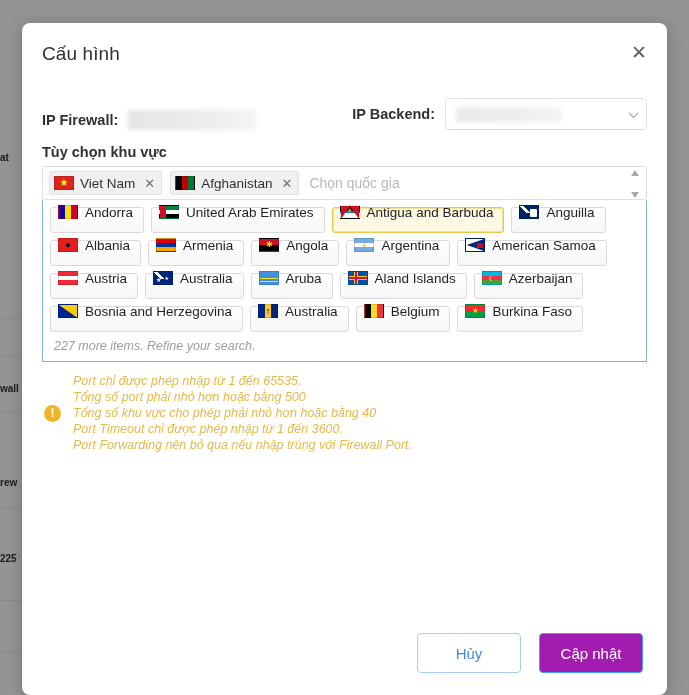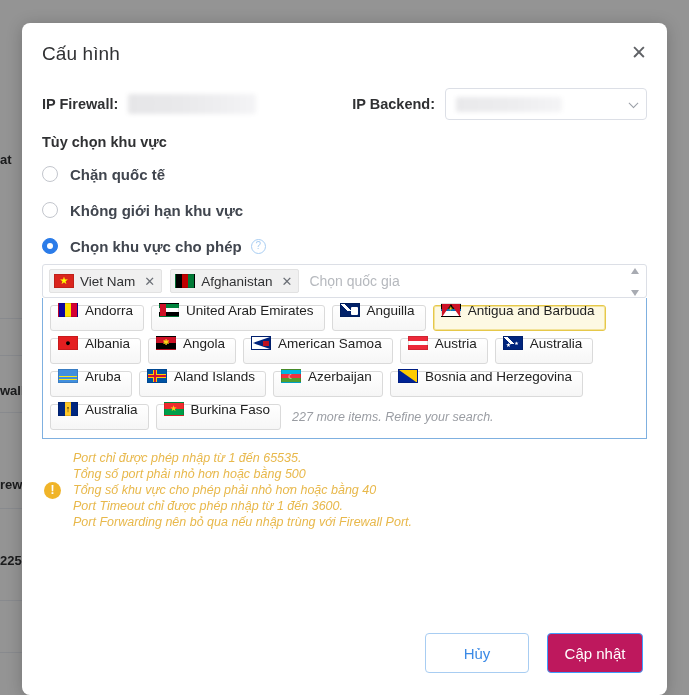--- a/index.html
+++ b/index.html
@@ -12,21 +12,21 @@
   body { background: #ffffff; position: relative; }
 
   
   #bg-page { position: absolute; inset: 0; background: #ffffff; }
   .bg-col-left {
     position: absolute; left: 0; top: 0; width: 22px; height: 695px;
     background: #ffffff;
   }
   .bg-row {
     position: absolute; left: 0; width: 22px;
-    font-size: 13px; color: #303133;
+    font-size: 10px; color: #303133;
     font-weight: bold;
     white-space: nowrap; overflow: hidden;
   }
   .bg-line {
     position: absolute; left: 0; width: 22px; height: 1px;
     background: #ebeef5;
   }
   .bg-col-right {
     position: absolute; left: 667px; top: 0; width: 22px; height: 695px;
     background: #ffffff;
@@ -72,22 +72,22 @@
     font-family: "Liberation Sans", sans-serif;
   }
 
   .modal-body {
     padding: 8px 20px 0 20px;
   }
 
   
   .top-row {
     display: flex;
-    align-items: center;
-    margin-top: 9px;
+    align-items: flex-end;
+    margin-top: 19px;
     margin-bottom: 6px;
   }
   .field-group { display: flex; align-items: center; }
   .field-label {
     font-size: 14.5px;
     color: #303133;
     font-weight: bold;
     white-space: nowrap;
     margin-right: 10px;
   }
@@ -330,22 +330,22 @@
     cursor: pointer;
     height: 40px;
   }
   .btn-cancel {
     width: 104px;
     background: #fff;
     border: 1px solid #a8cdf2;
     color: #3b8ae6;
   }
   .btn-primary {
-    width: 96px;
-    background: #be185d;
+    width: 104px;
+    background: #a21caf;
     border: 1px solid #409eff;
     color: #fff;
   }
 </style>
 </head>
 <body>
 
 <div id="bg-page">
   <div class="bg-col-left">
     <div class="bg-row" style="top:152px">at</div>
@@ -388,35 +388,20 @@
         <span class="field-label">IP Backend:</span>
         <span class="select-wrap">
           <span class="select-redacted"></span>
           <span class="select-caret"></span>
         </span>
       </div>
     </div>
 
     <div class="section-title">Tùy chọn khu vực</div>
 
-    <div class="radio-list">
-      <div class="radio-row">
-        <span class="radio-dot"></span>
-        <span class="radio-label">Chặn quốc tế</span>
-      </div>
-      <div class="radio-row">
-        <span class="radio-dot"></span>
-        <span class="radio-label">Không giới hạn khu vực</span>
-      </div>
-      <div class="radio-row checked">
-        <span class="radio-dot"></span>
-        <span class="radio-label">Chọn khu vực cho phép</span>
-        <span class="help-icon">?</span>
-      </div>
-    </div>
 
 
     <div class="tags-box">
       <span class="tag">
         <span class="flag" style="background:#da251d;">
           <span style="position:absolute;left:50%;top:50%;transform:translate(-50%,-50%);color:#ff0;font-size:10px;line-height:1;">★</span>
         </span>
         <span>Viet Nam</span>
         <span class="tag-x">✕</span>
       </span>
@@ -435,48 +420,58 @@
     <div class="country-panel">
       <span class="c-item">
         <span class="flag" style="background:linear-gradient(90deg,#10069f 0 33%,#fedd00 33% 66%,#d50032 66% 100%);"></span>
         <span>Andorra</span>
       </span>
       <span class="c-item">
         <span class="flag" style="background:linear-gradient(#00843d 0 33%,#fff 33% 66%,#000 66% 100%);">
           <span style="position:absolute;left:0;top:0;width:6px;height:100%;background:#ce1126;"></span>
         </span>
         <span>United Arab Emirates</span>
-      </span>
-      <span class="c-item">
-        <span class="flag" style="background:#012169;">
-          <span style="position:absolute;left:0;top:0;width:10px;height:7px;background:linear-gradient(45deg,#012169 40%,#fff 40% 60%,#012169 60%),#012169;"></span>
-          <span style="position:absolute;right:1px;top:3px;width:7px;height:8px;background:#fff;border-radius:1px;"></span>
-        </span>
-        <span>Anguilla</span>
       </span>
       <span class="c-item active">
         <span class="flag" style="background:linear-gradient(#000 0 45%,#0072c6 45% 62%,#fff 62% 100%);">
           <span style="position:absolute;left:50%;top:1px;transform:translateX(-50%);color:#fcd116;font-size:7px;line-height:1;">☀</span>
           <span style="position:absolute;left:0;top:0;border-left:9px solid #ce1126;border-bottom:13px solid transparent;"></span>
           <span style="position:absolute;right:0;top:0;border-right:9px solid #ce1126;border-bottom:13px solid transparent;"></span>
         </span>
         <span>Antigua and Barbuda</span>
       </span>
+      <span class="c-item">
+        <span class="flag" style="background:#012169;">
+          <span style="position:absolute;left:0;top:0;width:10px;height:7px;background:linear-gradient(45deg,#012169 40%,#fff 40% 60%,#012169 60%),#012169;"></span>
+          <span style="position:absolute;right:1px;top:3px;width:7px;height:8px;background:#fff;border-radius:1px;"></span>
+        </span>
+        <span>Anguilla</span>
+      </span>
 
       <span class="c-item">
         <span class="flag" style="background:#e41e20;">
           <span style="position:absolute;left:50%;top:50%;transform:translate(-50%,-50%);color:#000;font-size:9px;line-height:1;">●</span>
         </span>
         <span>Albania</span>
       </span>
       <span class="c-item">
+        <span class="flag" style="background:linear-gradient(#d90012 0 33%,#0033a0 33% 66%,#f2a800 66% 100%);"></span>
+        <span>Armenia</span>
+      </span>
+      <span class="c-item">
         <span class="flag" style="background:linear-gradient(#ce1126 0 50%,#000 50% 100%);">
           <span style="position:absolute;left:50%;top:50%;transform:translate(-50%,-50%);color:#f9d616;font-size:8px;line-height:1;">✱</span>
         </span>
         <span>Angola</span>
+      </span>
+      <span class="c-item">
+        <span class="flag" style="background:linear-gradient(#74acdf 0 33%,#fff 33% 66%,#74acdf 66% 100%);">
+          <span style="position:absolute;left:50%;top:50%;transform:translate(-50%,-50%);color:#f6b40e;font-size:7px;line-height:1;">☀</span>
+        </span>
+        <span>Argentina</span>
       </span>
 
       <span class="c-item">
         <span class="flag" style="background:#00247d;">
           <span style="position:absolute;right:0;top:0;border-right:20px solid transparent;border-top:7px solid #fff;"></span>
           <span style="position:absolute;right:0;bottom:0;border-right:20px solid transparent;border-bottom:7px solid #fff;"></span>
           <span style="position:absolute;right:1px;top:4px;width:6px;height:5px;background:#bd1021;"></span>
         </span>
         <span>American Samoa</span>
       </span>
@@ -521,20 +516,24 @@
         </span>
         <span>Bosnia and Herzegovina</span>
       </span>
       <span class="c-item">
         <span class="flag" style="background:linear-gradient(90deg,#00267f 0 33%,#ffc726 33% 66%,#00267f 66% 100%);">
           <span style="position:absolute;left:50%;top:50%;transform:translate(-50%,-50%);color:#000;font-size:9px;line-height:1;">↑</span>
         </span>
         <span>Australia</span>
       </span>
 
+      <span class="c-item">
+        <span class="flag" style="background:linear-gradient(90deg,#000 0 33%,#fdda24 33% 66%,#ef3340 66% 100%);"></span>
+        <span>Belgium</span>
+      </span>
       <span class="c-item">
         <span class="flag" style="background:linear-gradient(#ef2b2d 0 50%,#009e49 50% 100%);">
           <span style="position:absolute;left:50%;top:50%;transform:translate(-50%,-50%);color:#fcd116;font-size:8px;line-height:1;">★</span>
         </span>
         <span>Burkina Faso</span>
       </span>
 
       <span class="more-note">227 more items. Refine your search.</span>
     </div>
 

